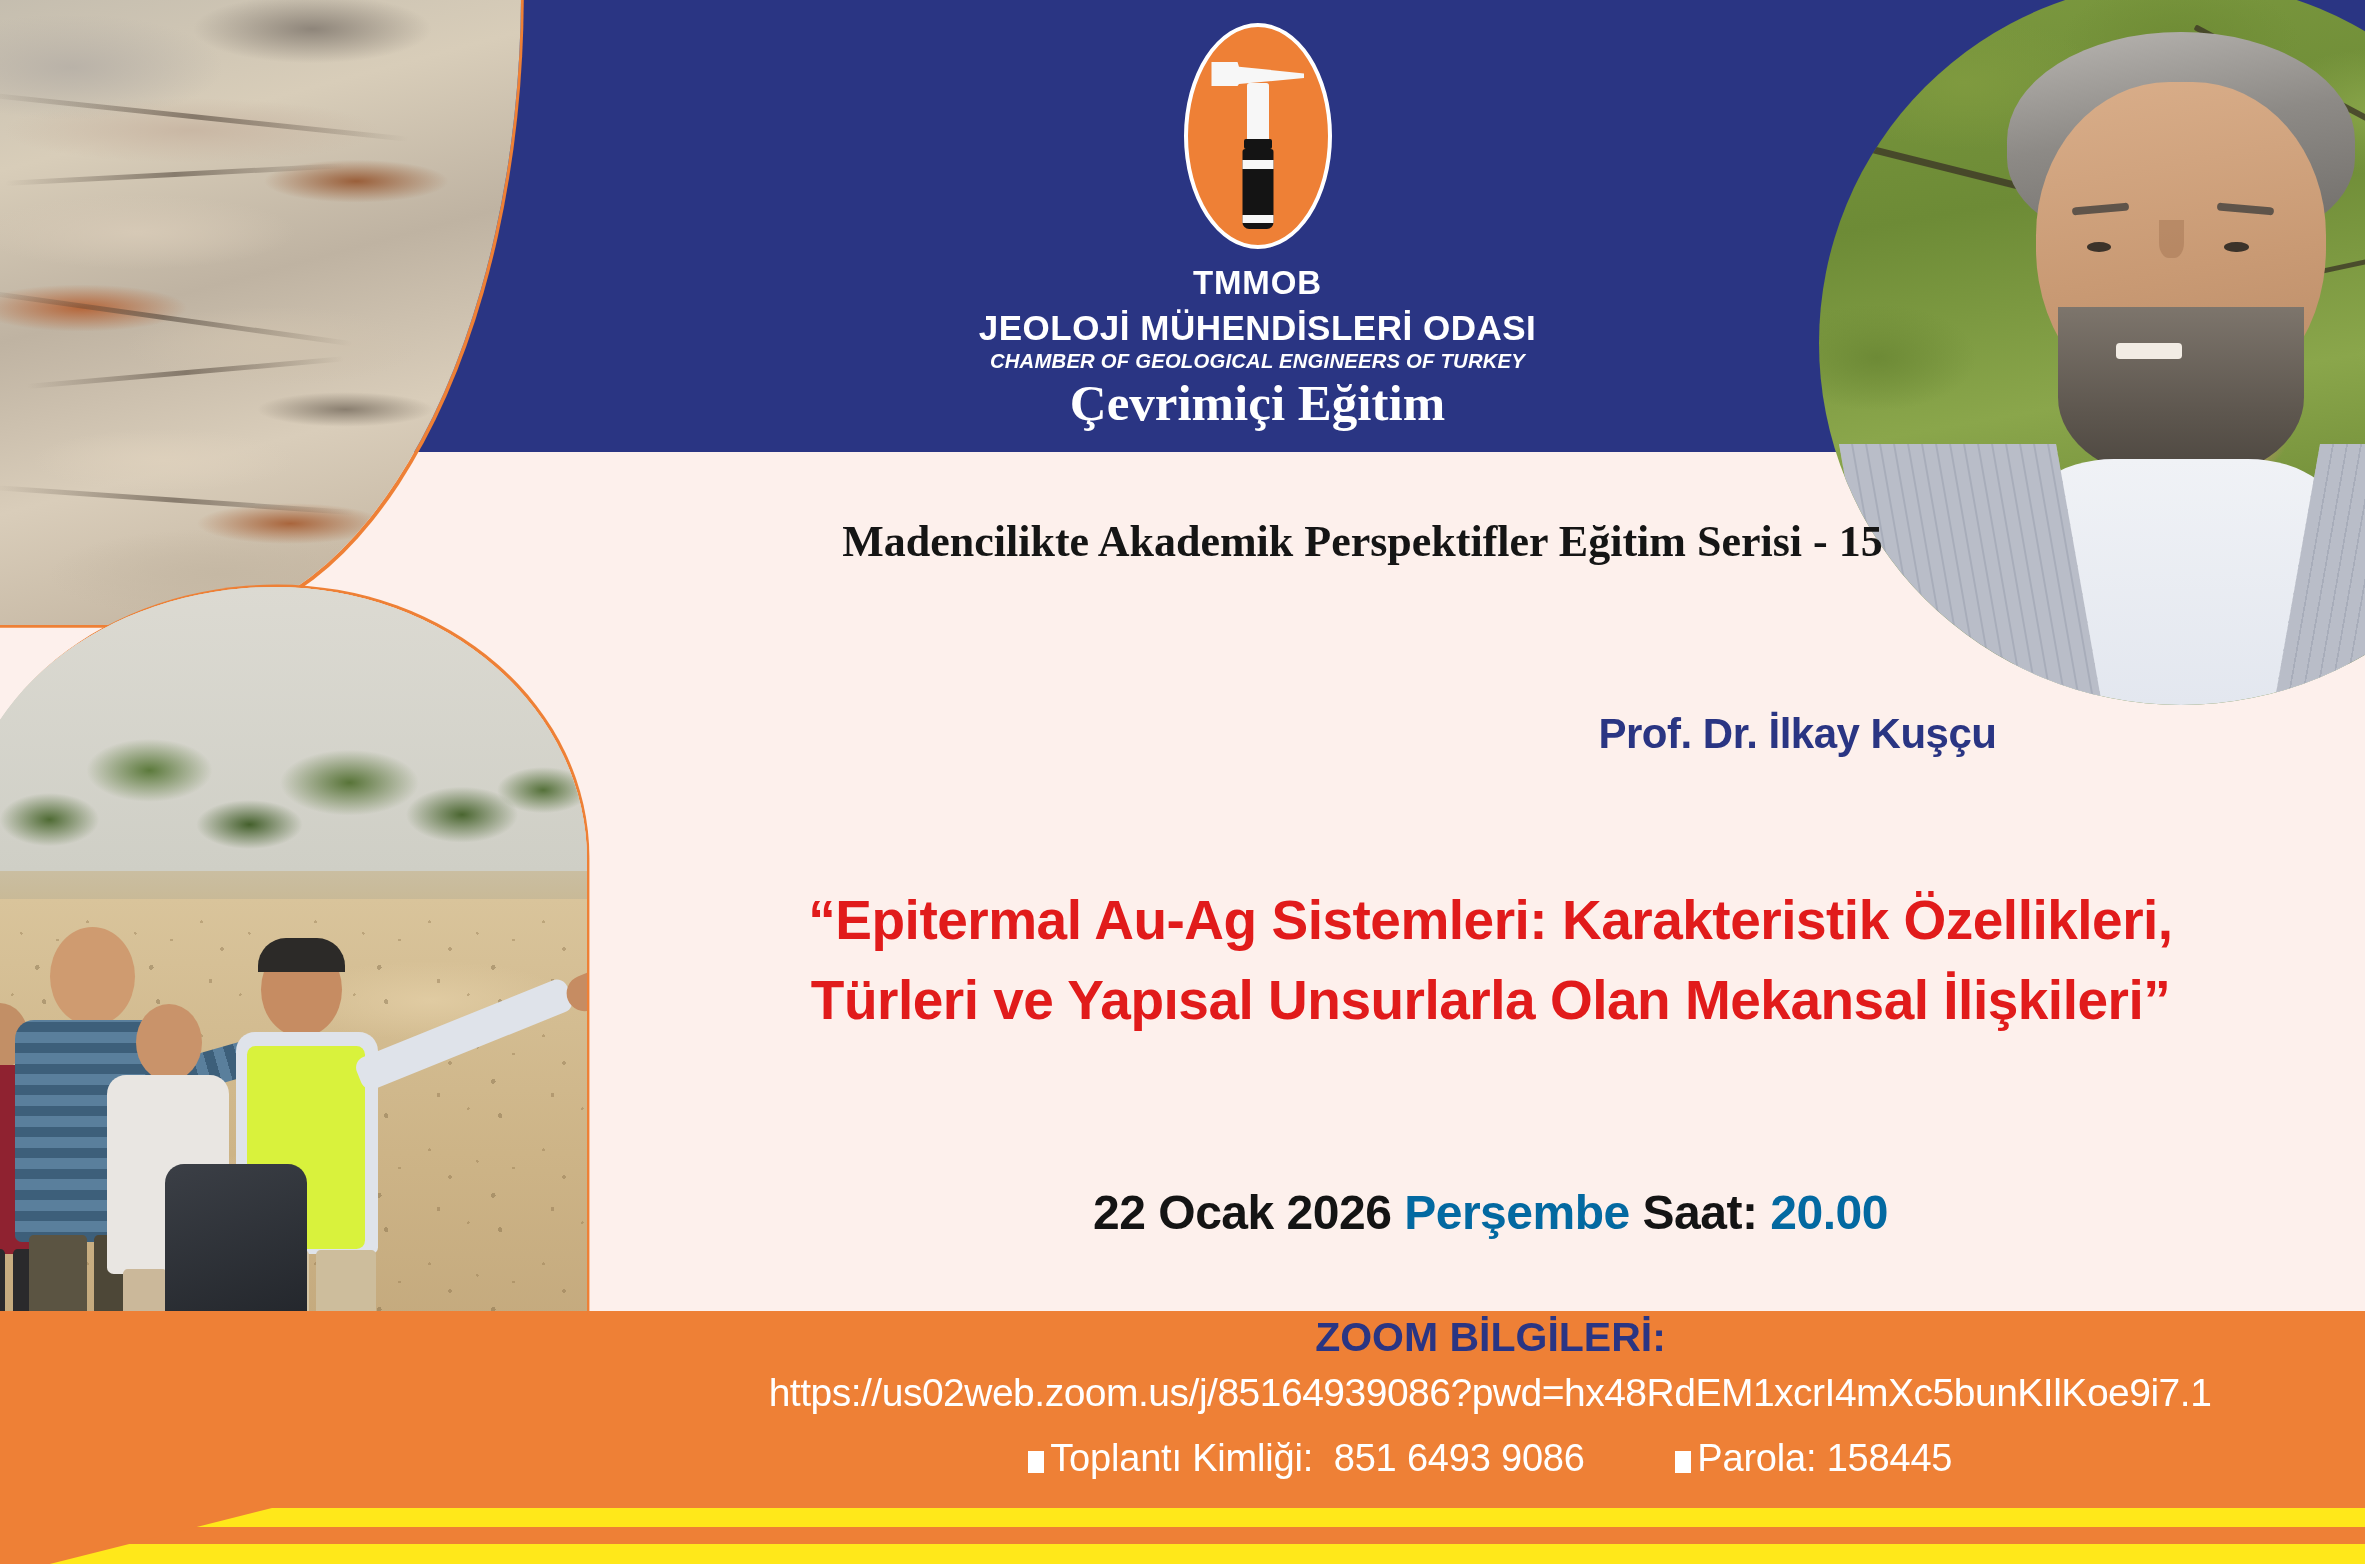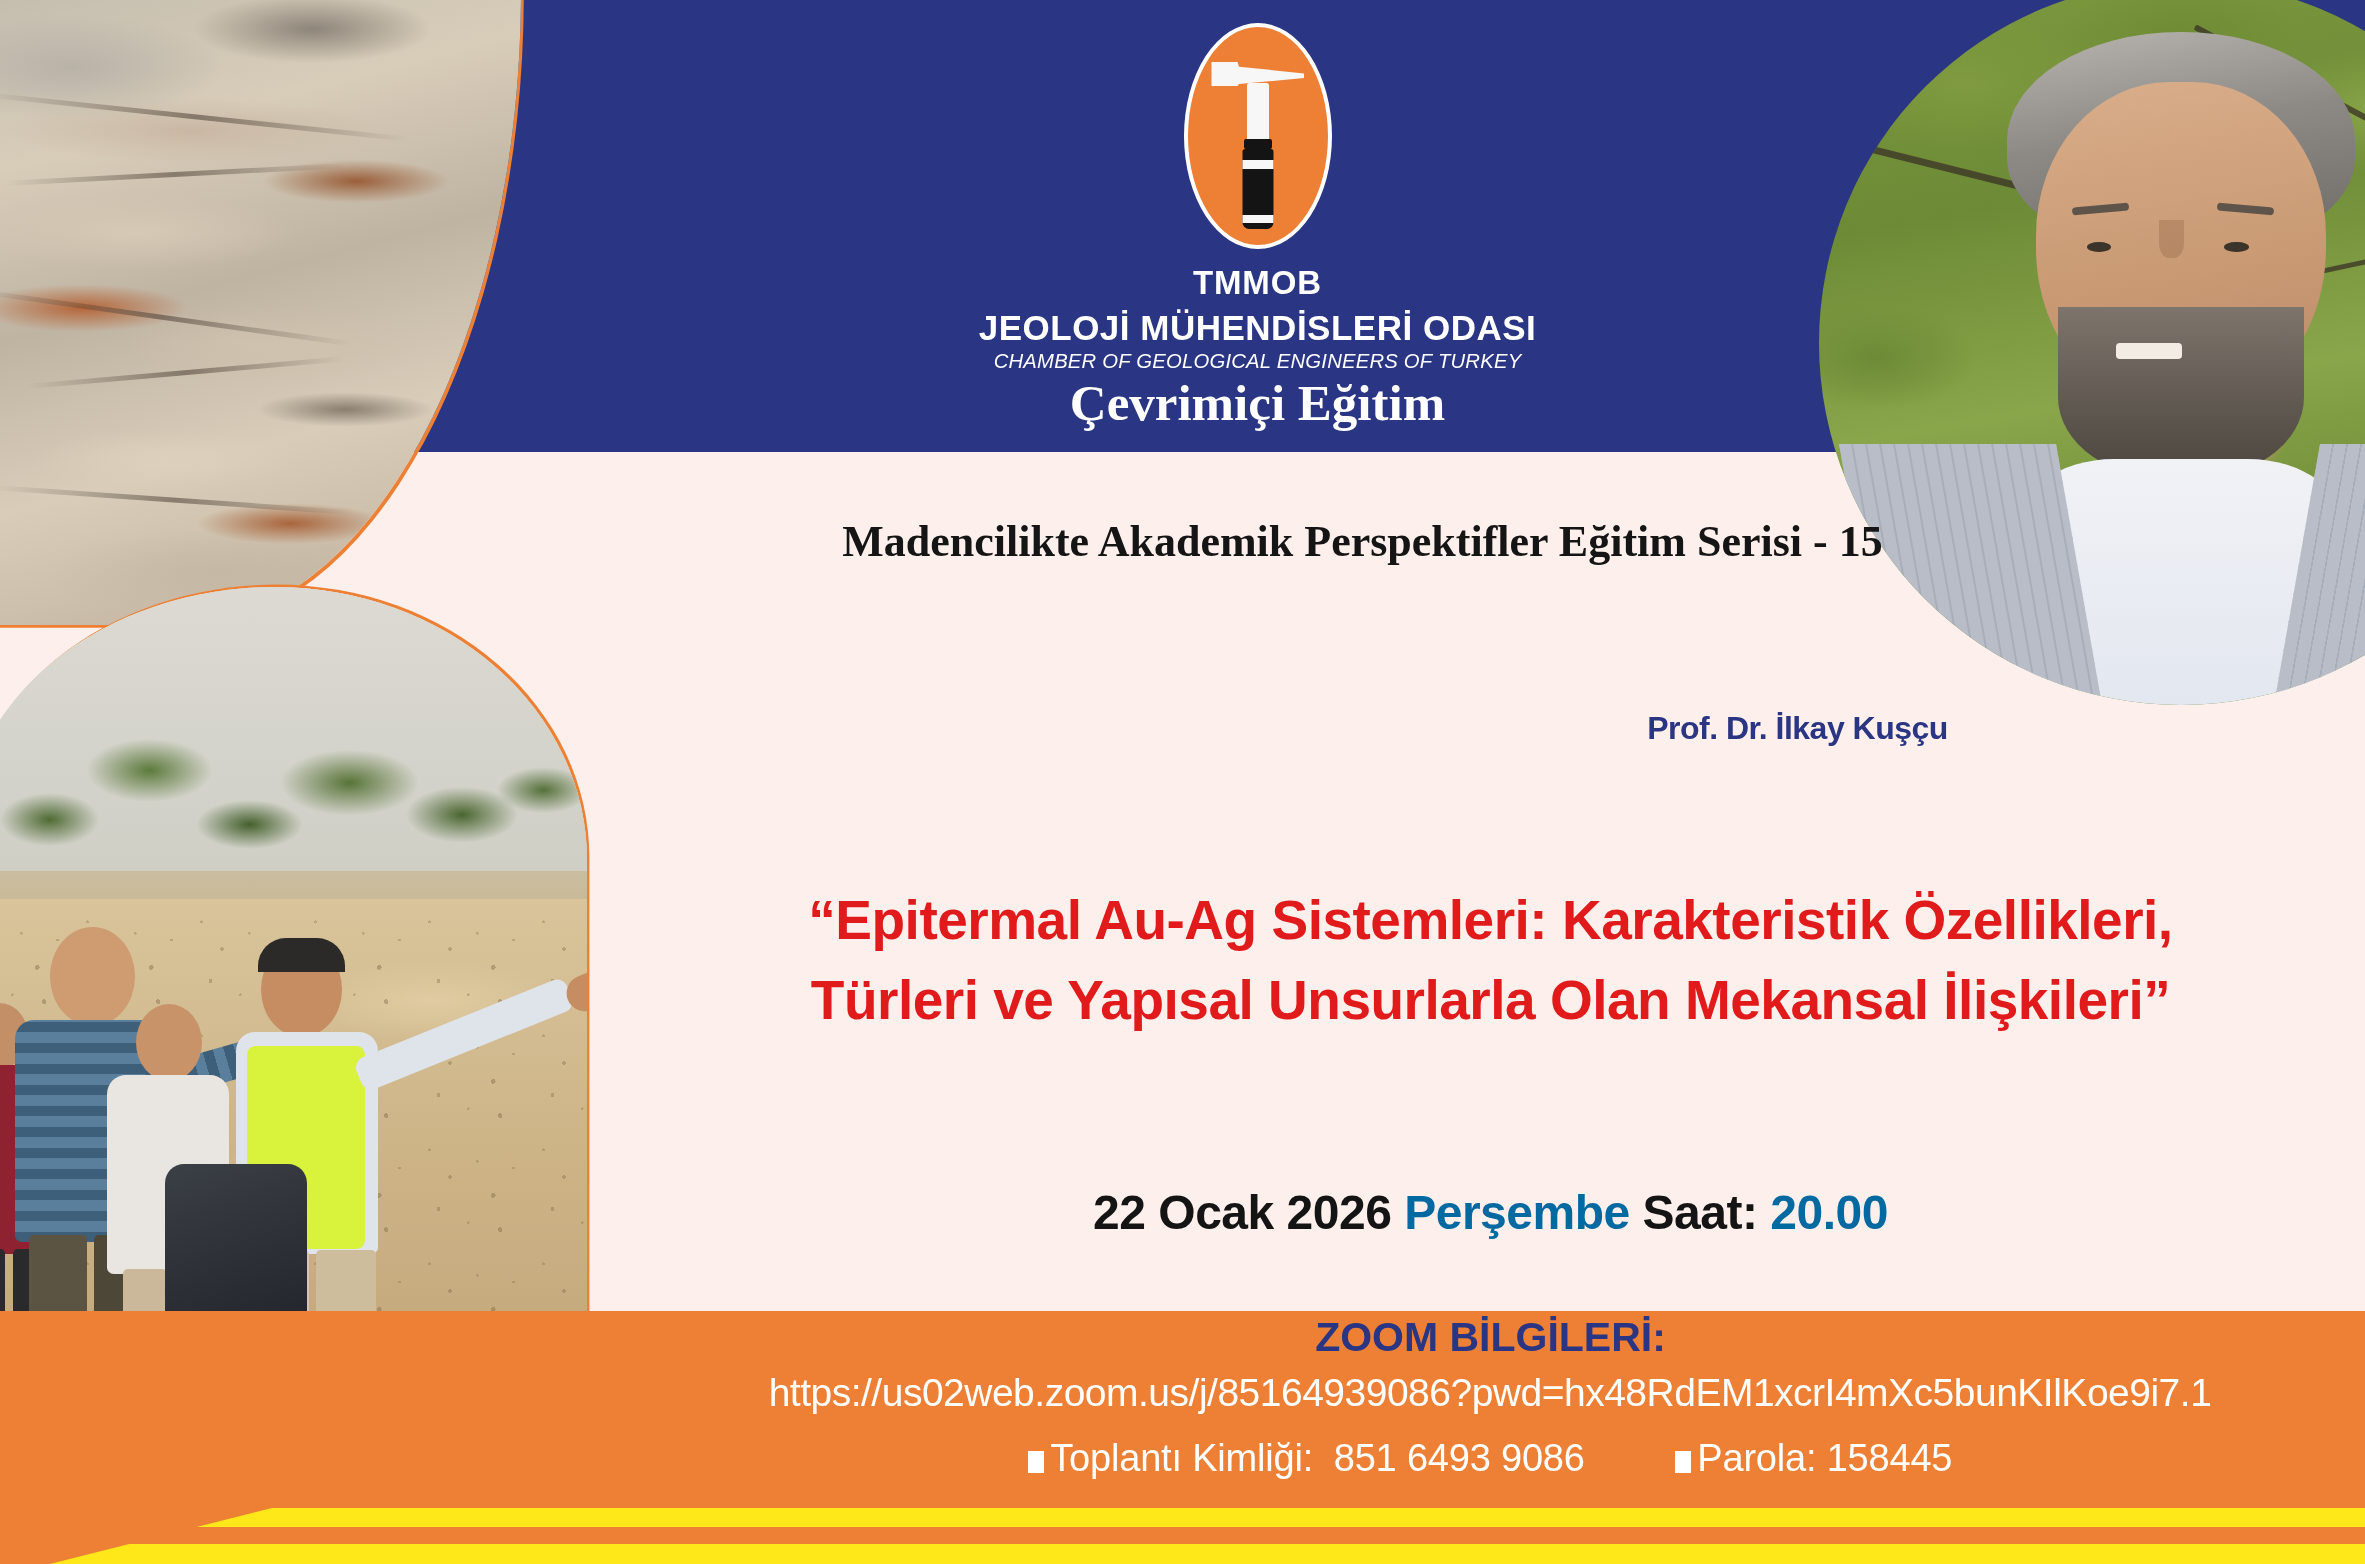--- a/index.html
+++ b/index.html
@@ -150,36 +150,36 @@
     width:28px;height:10.4px;background:#141414;border-radius:1.9px;}
   .hammer-grip{position:absolute;left:50%;top:122px;transform:translateX(-50%);
     width:31px;height:80px;background:#141414;border-radius:2.8px 2.8px 6.6px 6.6px;}
   .hammer-band1{position:absolute;left:50%;top:133px;transform:translateX(-50%);
     width:31px;height:8.5px;background:#f7f7f7;}
   .hammer-band2{position:absolute;left:50%;top:188px;transform:translateX(-50%);
     width:31px;height:7.6px;background:#f7f7f7;}
 
   .logo-tmmob{color:#fff;font-weight:bold;font-size:33px;letter-spacing:0.9px;margin-top:17px;line-height:1;}
   .logo-chamber-tr{color:#fff;font-weight:bold;font-size:35px;letter-spacing:0.5px;margin-top:11px;line-height:1;}
-  .logo-chamber-en{color:#fff;font-weight:normal;font-style:italic;font-size:20.3px;letter-spacing:0.2px;margin-top:5.7px;line-height:1;}
+  .logo-chamber-en{color:#fff;font-weight:bold;font-style:italic;font-size:20.3px;letter-spacing:0.2px;margin-top:5.7px;line-height:1;}
 
   
   .online-training{
     position:absolute;left:0;right:0;top:378px;text-align:center;
     color:#ffffff;font-family:"Liberation Serif",serif;font-weight:bold;
     font-size:51px;line-height:1;
   }
   .series-wrap{
     position:absolute;left:558px;width:1609px;top:513px;text-align:center;
     color:#151515;font-family:"Liberation Serif",serif;font-weight:bold;
     font-size:44px;line-height:1.32;
   }
   .speaker-name{
     position:absolute;left:1230px;width:1135px;top:710px;text-align:center;
-    color:#2A3583;font-weight:bold;font-size:32px;letter-spacing:-0.5px;
+    color:#2A3583;font-weight:bold;font-size:42px;letter-spacing:-0.5px;
   }
   .talk-title{
     position:absolute;left:568px;width:1845px;top:880px;text-align:center;
     color:#E11B1B;font-weight:bold;font-size:55px;line-height:1.46;letter-spacing:-0.5px;
   }
   .date-line{
     position:absolute;left:568px;width:1845px;top:1185px;text-align:center;
     font-weight:bold;font-size:48px;letter-spacing:-0.5px;color:#141414;
   }
   .date-line .blue{color:#0369a1;}

